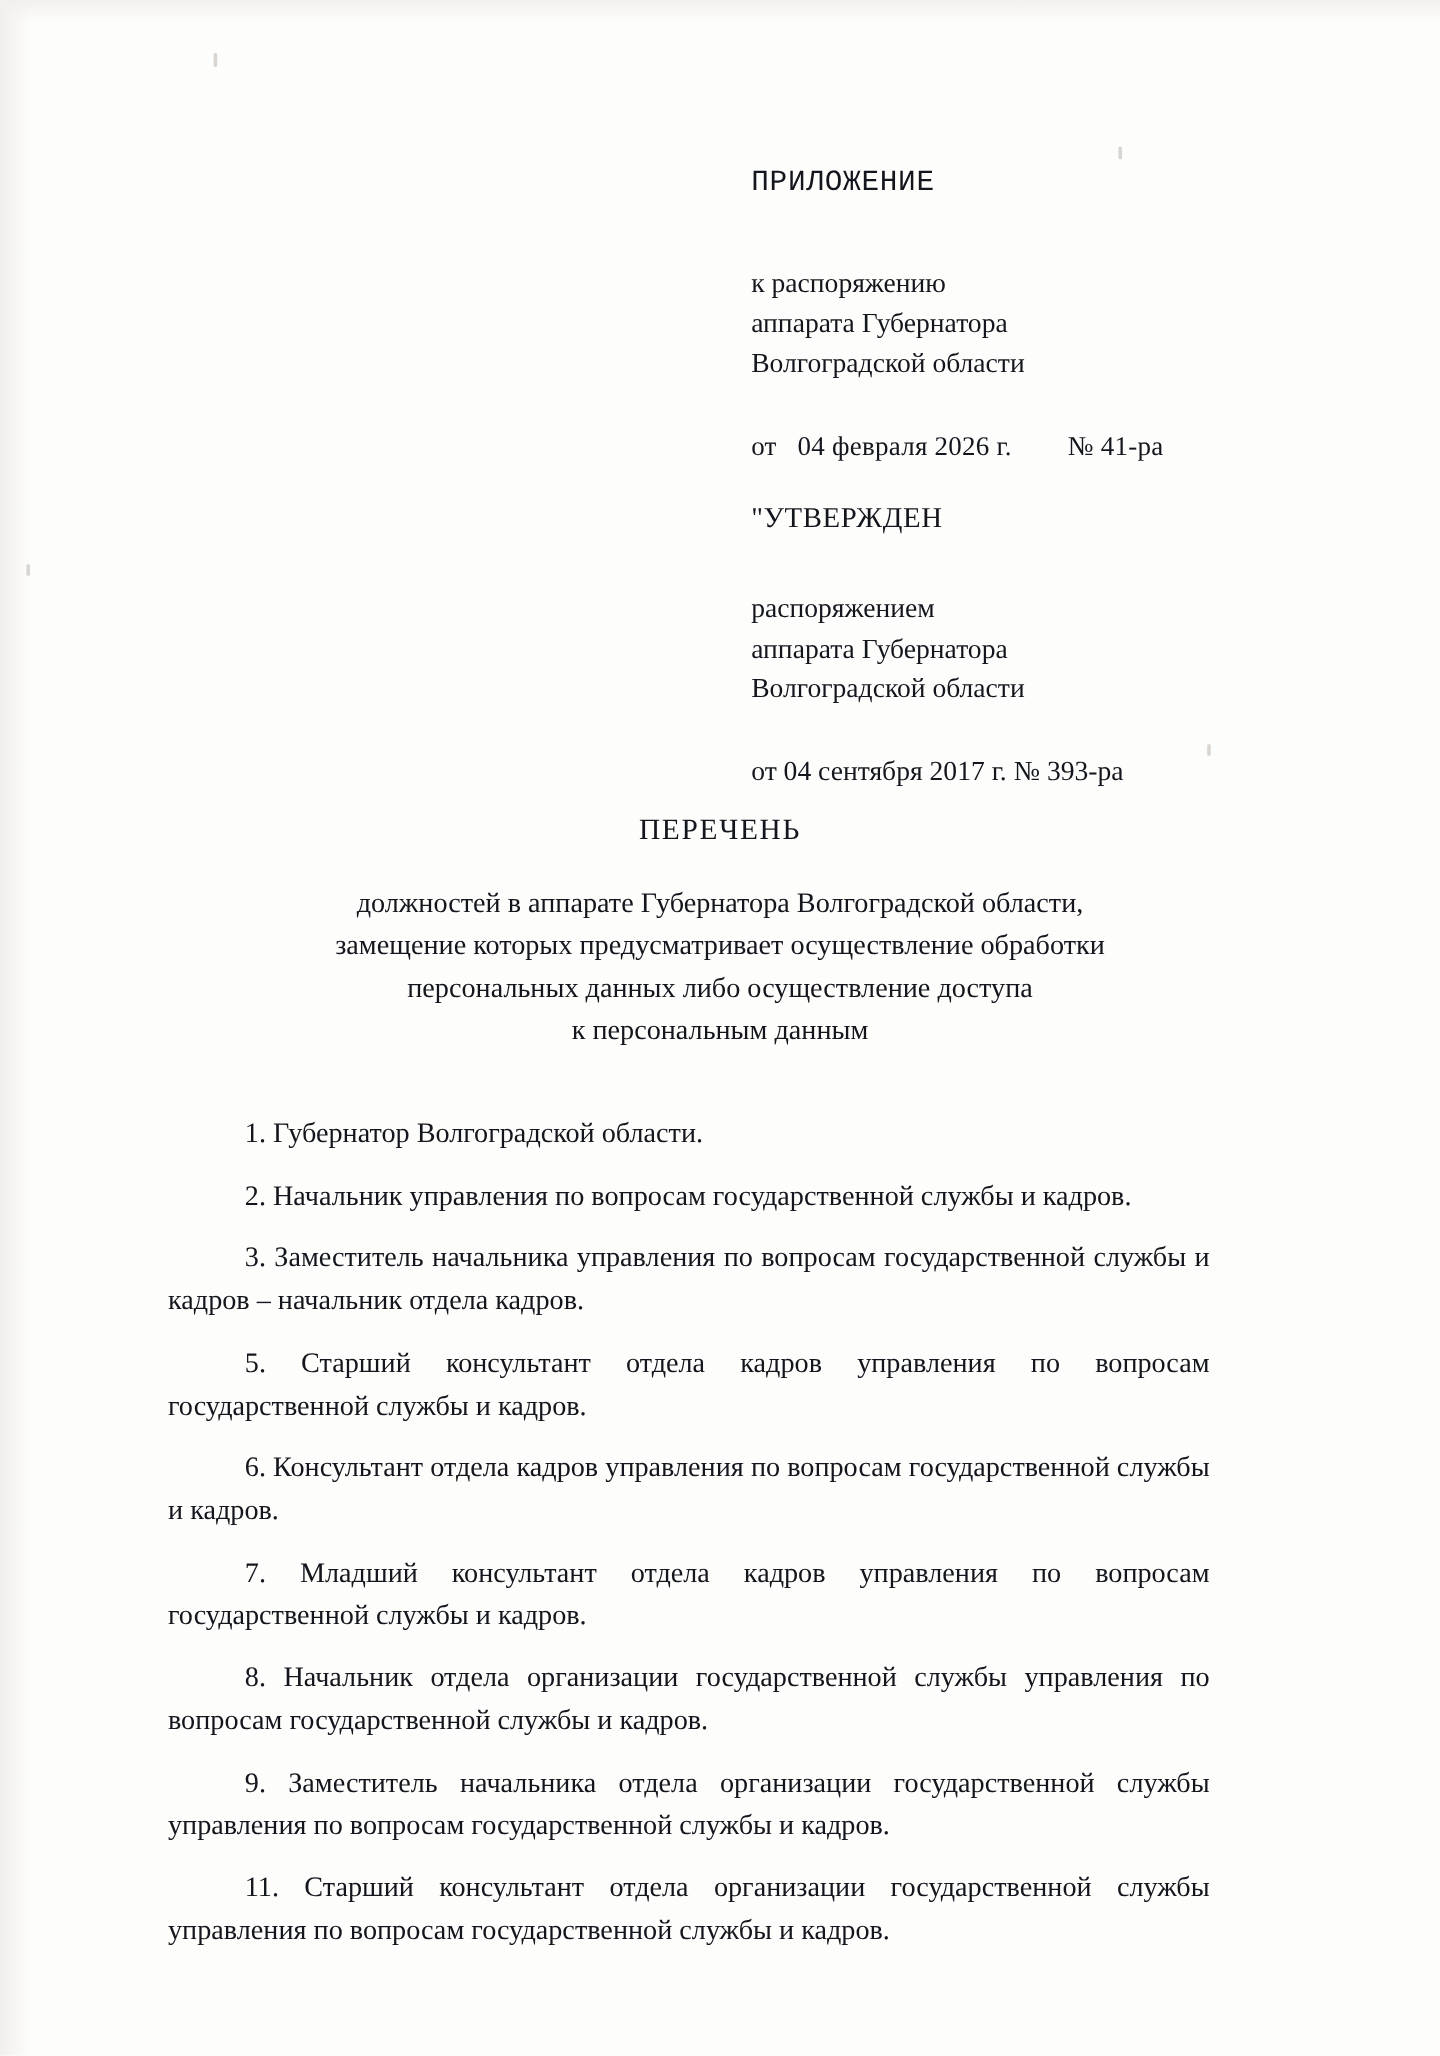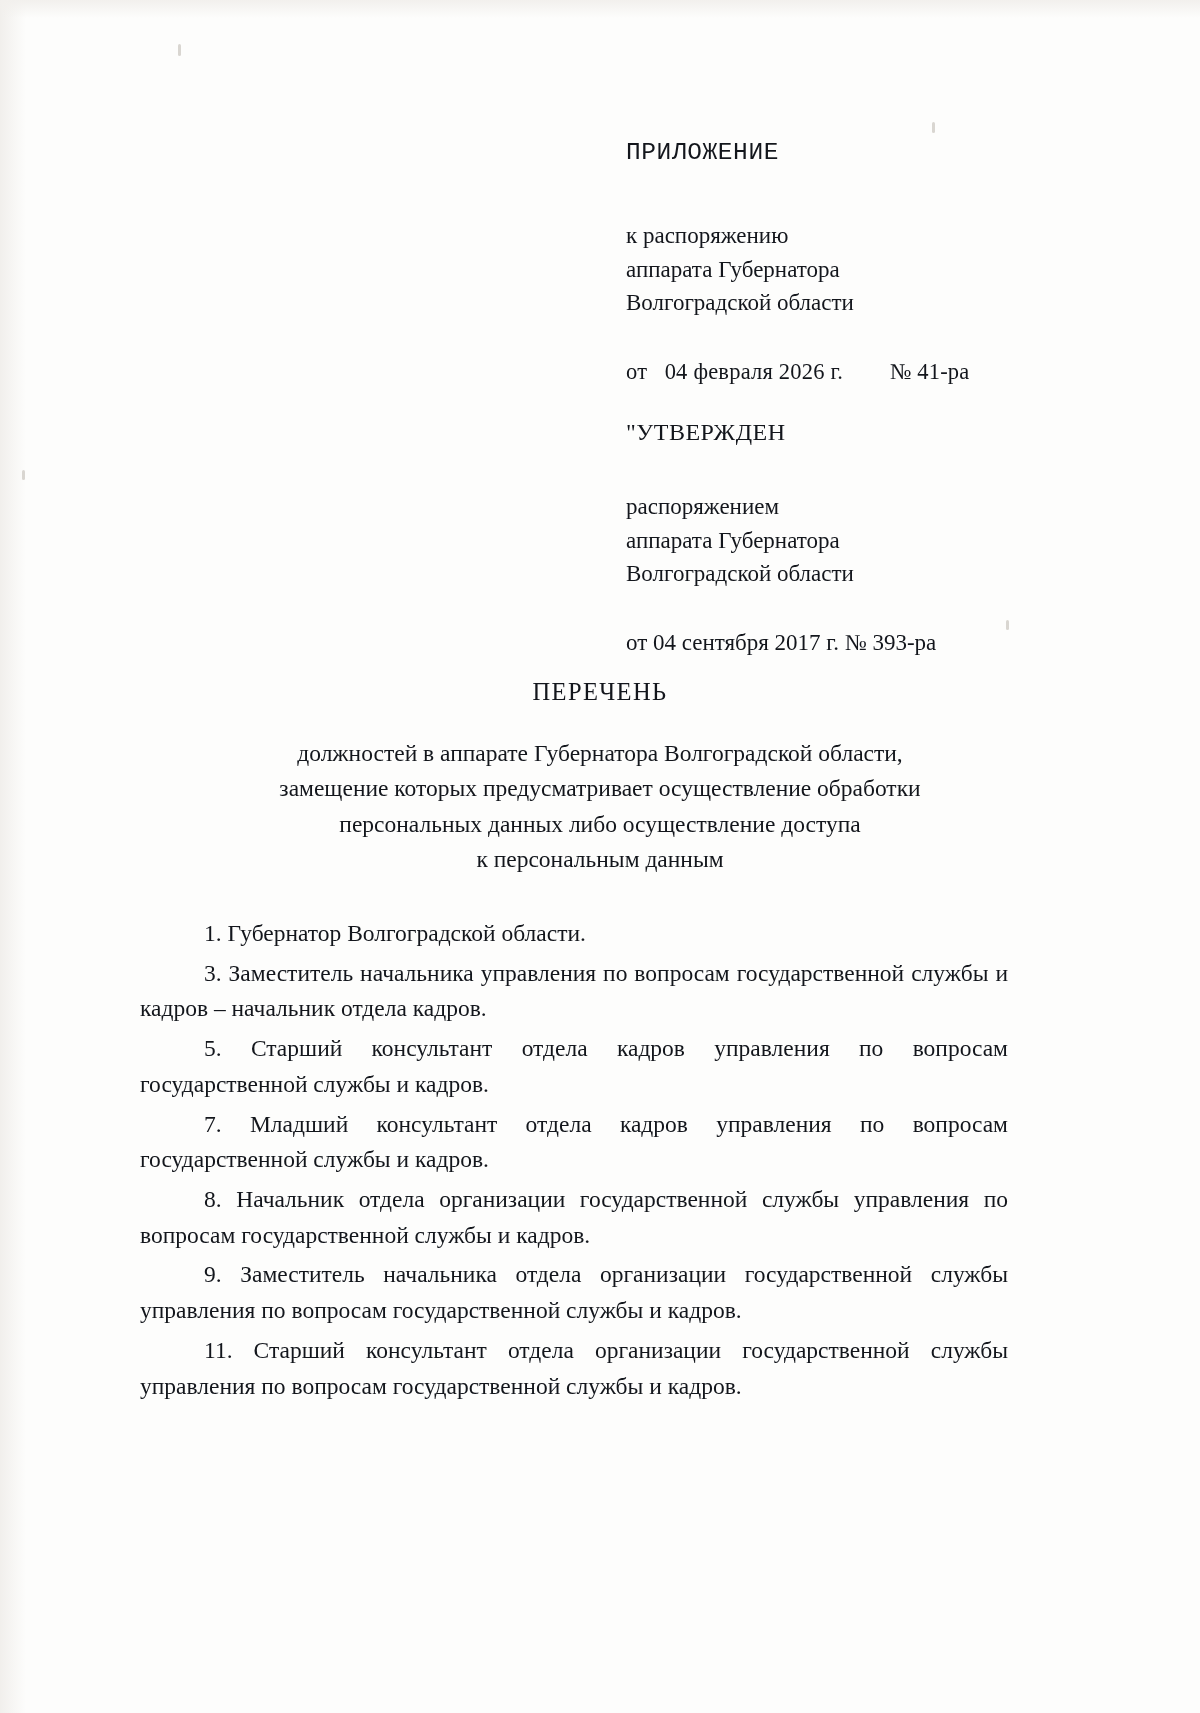--- a/index.html
+++ b/index.html
@@ -106,21 +106,21 @@
   .list {
     position: absolute;
     top: 912px;
     left: 140px;
     width: 868px;
     font-size: 23.5px;
     line-height: 1.52;
   }
 
   .list p {
-    margin: 4px 0 0 0;
+    margin: 16px 0 0 0;
     text-indent: 64px;
     text-align: justify;
     text-justify: inter-word;
   }
 
   .page-number {
     position: absolute;
     bottom: 14px;
     left: 0;
     right: 0;
@@ -176,22 +176,24 @@
 
   <div class="doc-subtitle">
     <div>должностей в аппарате Губернатора Волгоградской области,</div>
     <div>замещение которых предусматривает осуществление обработки</div>
     <div>персональных данных либо осуществление доступа</div>
     <div>к персональным данным</div>
   </div>
 
   <div class="list">
     <p>1. Губернатор Волгоградской области.</p>
+    <p>2. Начальник управления по вопросам государственной службы и кадров.</p>
     <p>3. Заместитель начальника управления по вопросам государственной службы и кадров – начальник отдела кадров.</p>
     <p>5. Старший консультант отдела кадров управления по вопросам государственной службы и кадров.</p>
+    <p>6. Консультант отдела кадров управления по вопросам государственной службы и кадров.</p>
     <p>7. Младший консультант отдела кадров управления по вопросам государственной службы и кадров.</p>
     <p>8. Начальник отдела организации государственной службы управления по вопросам государственной службы и кадров.</p>
     <p>9. Заместитель начальника отдела организации государственной службы управления по вопросам государственной службы и кадров.</p>
     <p>11. Старший консультант отдела организации государственной службы управления по вопросам государственной службы и кадров.</p>
   </div>
 
   <div class="page-number"></div>
 
 </div>
 

